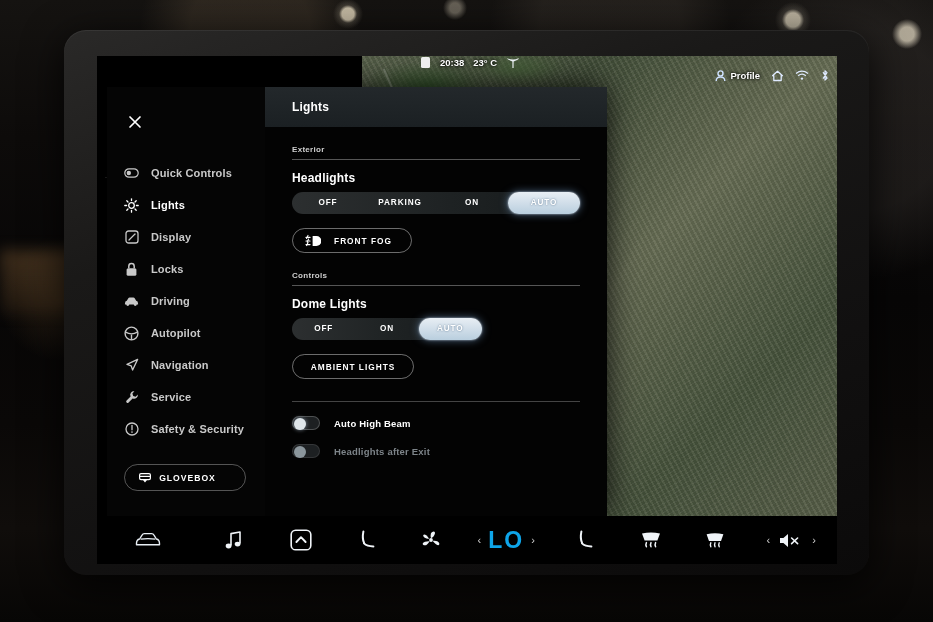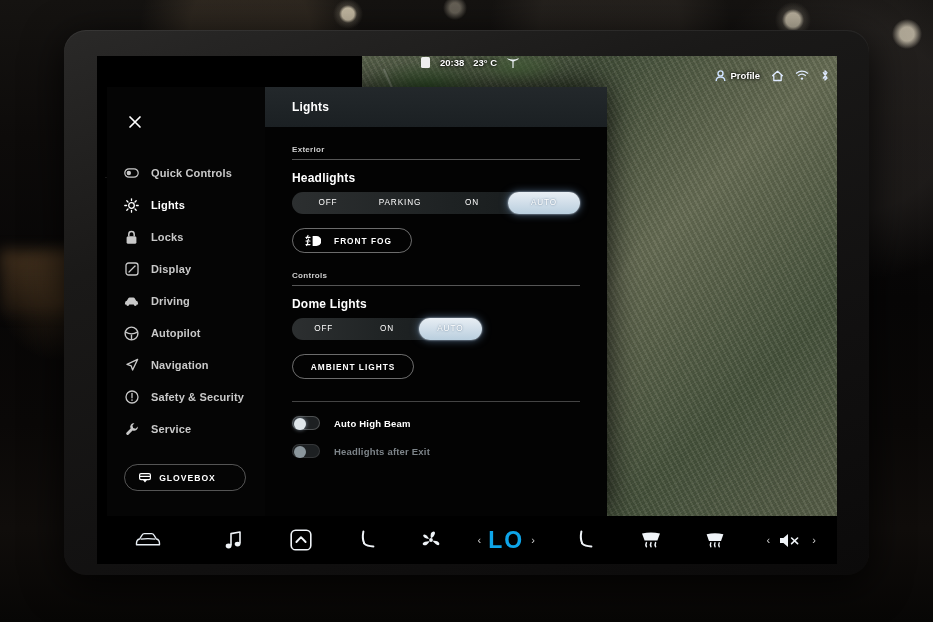--- a/index.html
+++ b/index.html
@@ -172,21 +172,21 @@
   .sec-label{ color:#cfcfcf; font-size:8px; font-weight:bold; letter-spacing:.3px; }
   .sec-rule{ height:1px; background:rgba(255,255,255,.33); margin-top:5px; }
   .field-label{ color:#fff; font-size:12px; font-weight:bold; margin-top:11px; letter-spacing:.2px; }
 
   .segmented{
     margin-top:7px; height:22px; border-radius:11px;
     background:linear-gradient(90deg,#2c2f30,#1e2223 55%,#161a1b);
     display:flex; align-items:center; position:relative;
   }
   .seg{
-    flex:1; text-align:center; color:#fff; font-size:8.2px; font-weight:normal;
+    flex:1; text-align:center; color:#fff; font-size:8.2px; font-weight:bold;
     letter-spacing:.9px; cursor:pointer; line-height:22px; z-index:2;
   }
   .seg.sel{
     background:linear-gradient(180deg,#e8eef4,#b9cede);
     border-radius:11px; color:#fff;
     box-shadow:0 0 8px rgba(150,200,255,.5), 0 0 2px rgba(255,255,255,.8);
     text-shadow:0 0 2px rgba(60,90,120,.8);
   }
 
   .outline-btn{
@@ -409,36 +409,36 @@
                   <path d="M12.2 2.8 L11 4"></path>
                     <path d="M4 11 L2.8 12.2"></path>
                 </g>
               </svg>
             </span>
             <span>Lights</span>
           </div>
 
           <div class="menu-item">
             <span class="menu-icon">
+              <svg width="14" height="14" viewBox="0 0 14 14">
+                  <rect x="1" y="1" width="12" height="12" rx="2.6" fill="none" stroke="#c9c9c9" stroke-width="1.3"></rect>
+                  <path d="M4 10 L10 4" stroke="#c9c9c9" stroke-width="1.3" stroke-linecap="round"></path>
+                </svg>
+            </span>
+            <span>Display</span>
+          </div>
+
+          <div class="menu-item">
+            <span class="menu-icon">
               <svg width="13" height="15" viewBox="0 0 13 15">
                   <rect x="1.6" y="6.2" width="9.8" height="7.6" rx="1.6" fill="#c9c9c9"></rect>
                   <path d="M3.8 6.2 V4.2 A2.7 2.7 0 0 1 9.2 4.2 V6.2" fill="none" stroke="#c9c9c9" stroke-width="1.5"></path>
                 </svg>
             </span>
             <span>Locks</span>
-          </div>
-
-          <div class="menu-item">
-            <span class="menu-icon">
-              <svg width="14" height="14" viewBox="0 0 14 14">
-                  <rect x="1" y="1" width="12" height="12" rx="2.6" fill="none" stroke="#c9c9c9" stroke-width="1.3"></rect>
-                  <path d="M4 10 L10 4" stroke="#c9c9c9" stroke-width="1.3" stroke-linecap="round"></path>
-                </svg>
-            </span>
-            <span>Display</span>
           </div>
 
           <div class="menu-item">
             <span class="menu-icon">
               <svg width="16" height="11" viewBox="0 0 16 11">
                   <path d="M1 7.5 Q1 5 3 4.6 L4.6 2 Q5 1.2 6 1.2 L10 1.2 Q11 1.2 11.4 2 L13 4.6 Q15 5 15 7.5 L15 8.6 L1 8.6 Z" fill="#c9c9c9"></path>
                   <circle cx="4" cy="8.8" r="1.5" fill="#c9c9c9"></circle>
                   <circle cx="12" cy="8.8" r="1.5" fill="#c9c9c9"></circle>
                 </svg>
             </span>
@@ -461,35 +461,35 @@
               <svg width="14" height="14" viewBox="0 0 14 14">
                   <path d="M12.6 1.4 L2 6.4 L6.2 7.8 L7.6 12 Z" fill="none" stroke="#c9c9c9" stroke-width="1.3" stroke-linejoin="round"></path>
                 </svg>
             </span>
             <span>Navigation</span>
           </div>
 
           <div class="menu-item">
             <span class="menu-icon">
               <svg width="14" height="14" viewBox="0 0 14 14">
+                  <path d="M9.4 1.2 A3.6 3.6 0 0 0 5.6 6.4 L1.6 10.4 A1.4 1.4 0 0 0 3.6 12.4 L7.6 8.4 A3.6 3.6 0 0 0 12.8 4.6 L10.6 6.8 L8.2 6 L7.4 3.6 Z" fill="#c9c9c9"></path>
+                </svg>
+            </span>
+            <span>Service</span>
+          </div>
+
+          <div class="menu-item">
+            <span class="menu-icon">
+              <svg width="14" height="14" viewBox="0 0 14 14">
                   <circle cx="7" cy="7" r="6" fill="none" stroke="#c9c9c9" stroke-width="1.3"></circle>
                   <path d="M7 3.5 L7 7.8" stroke="#c9c9c9" stroke-width="1.3" stroke-linecap="round"></path>
                   <circle cx="7" cy="10" r=".85" fill="#c9c9c9"></circle>
                 </svg>
             </span>
             <span>Safety &amp; Security</span>
-          </div>
-
-          <div class="menu-item">
-            <span class="menu-icon">
-              <svg width="14" height="14" viewBox="0 0 14 14">
-                  <path d="M9.4 1.2 A3.6 3.6 0 0 0 5.6 6.4 L1.6 10.4 A1.4 1.4 0 0 0 3.6 12.4 L7.6 8.4 A3.6 3.6 0 0 0 12.8 4.6 L10.6 6.8 L8.2 6 L7.4 3.6 Z" fill="#c9c9c9"></path>
-                </svg>
-            </span>
-            <span>Service</span>
           </div>
 
         </div>
 
         <div class="glovebox">
           <span class="gb-ico">
             <svg width="14" height="14" viewBox="0 0 14 14">
                 <rect x="1.6" y="2.6" width="10.8" height="6" rx="1.4" fill="none" stroke="#fff" stroke-width="1.2"></rect>
                 <path d="M1.6 5.4 L12.4 5.4" stroke="#fff" stroke-width="1.2"></path>
                 <path d="M4.6 8.6 L9.4 8.6 L7 11.6 Z" fill="#fff"></path>

